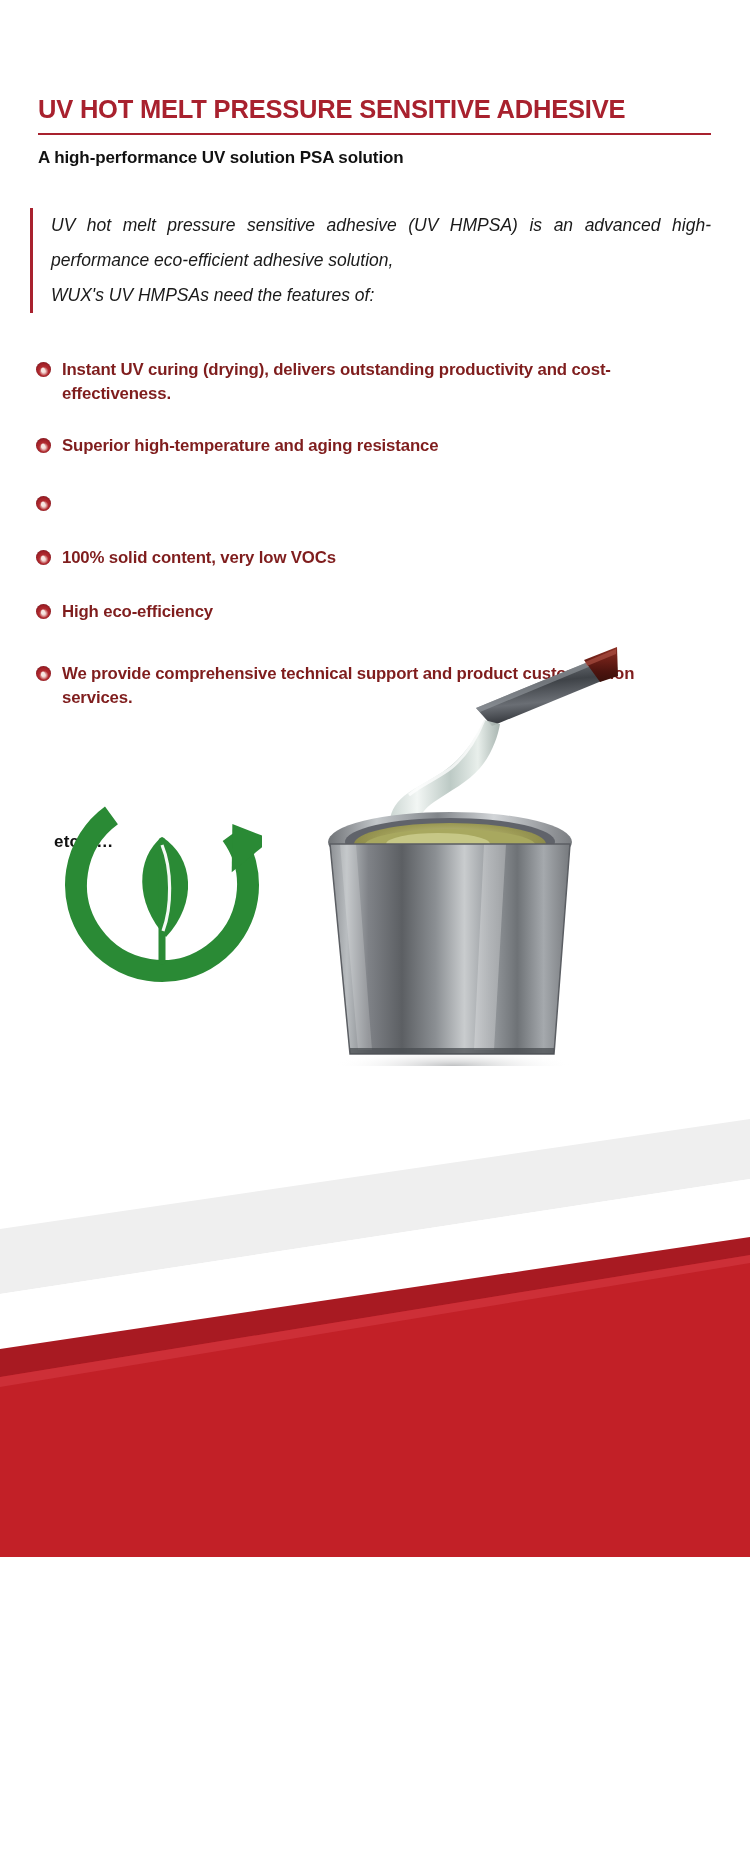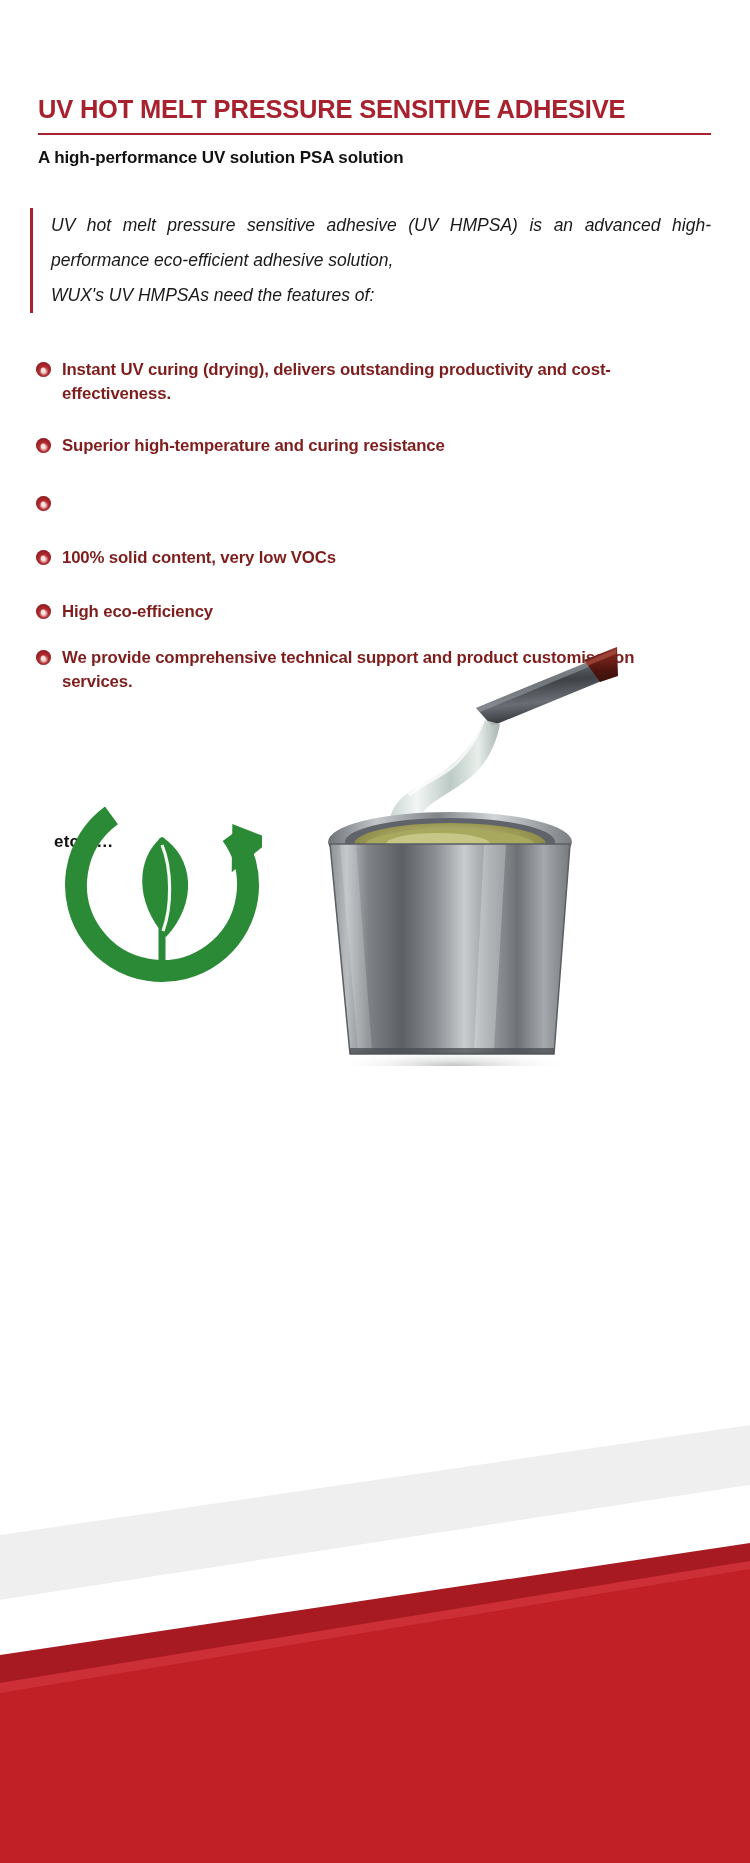--- a/index.html
+++ b/index.html
@@ -4,21 +4,21 @@
 <style>
   * { box-sizing: border-box; margin: 0; padding: 0; }
   html, body {
     width: 750px; height: 1863px;
     background: #ffffff;
     font-family: "Liberation Sans", sans-serif;
     overflow: hidden;
   }
   #page {
     position: relative;
-    width: 750px; height: 1863px;
+    width: 750px; height: 1557px;
     background: #ffffff;
     overflow: hidden;
   }
 
   
   .title-wrap { position: absolute; left: 38px; top: 95px; width: 675px; }
   .title {
     font-size: 25.5px;
     font-weight: bold;
     color: #A8212E;
@@ -153,30 +153,30 @@
     </div>
   </div>
 
   <div class="bullets">
     <div class="bullet">
       <span class="marker"></span>
       <span class="bullet-text">Instant UV curing (drying), delivers outstanding productivity and cost-effectiveness.</span>
     </div>
     <div class="bullet" style="margin-bottom:32px">
       <span class="marker"></span>
-      <span class="bullet-text">Superior high-temperature and curing resistance</span>
+      <span class="bullet-text">Superior high-temperature and aging resistance</span>
     </div>
     <div class="bullet">
       <span class="marker"></span>
     </div>
     <div class="bullet" style="">
       <span class="marker"></span>
       <span class="bullet-text">100% solid content, very low VOCs</span>
     </div>
-    <div class="bullet" style="margin-bottom:20px">
+    <div class="bullet" style="margin-bottom:36px">
       <span class="marker"></span>
       <span class="bullet-text">High eco-efficiency</span>
     </div>
     <div class="bullet">
       <span class="marker"></span>
       <span class="bullet-text">We provide comprehensive technical support and product customisation services.</span>
     </div>
   </div>
 
   <div class="etc nosel">etc……</div>

